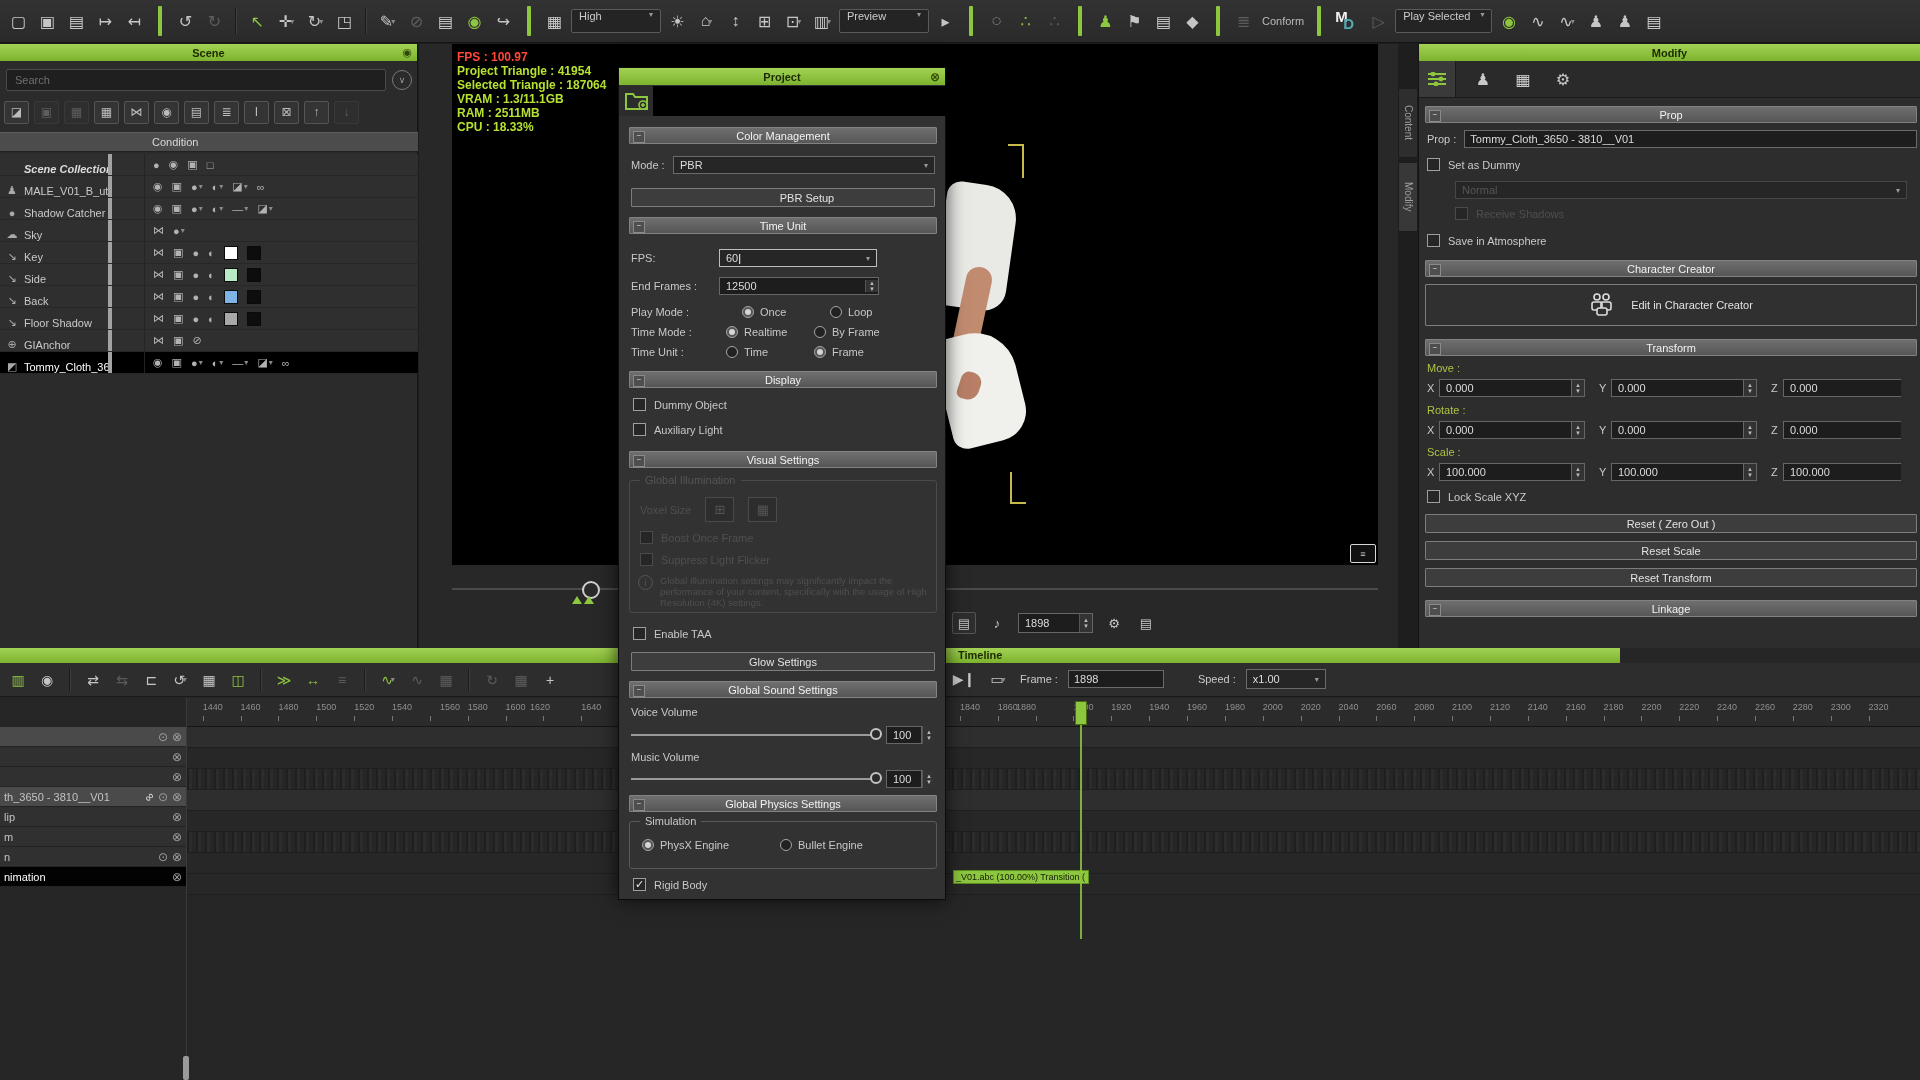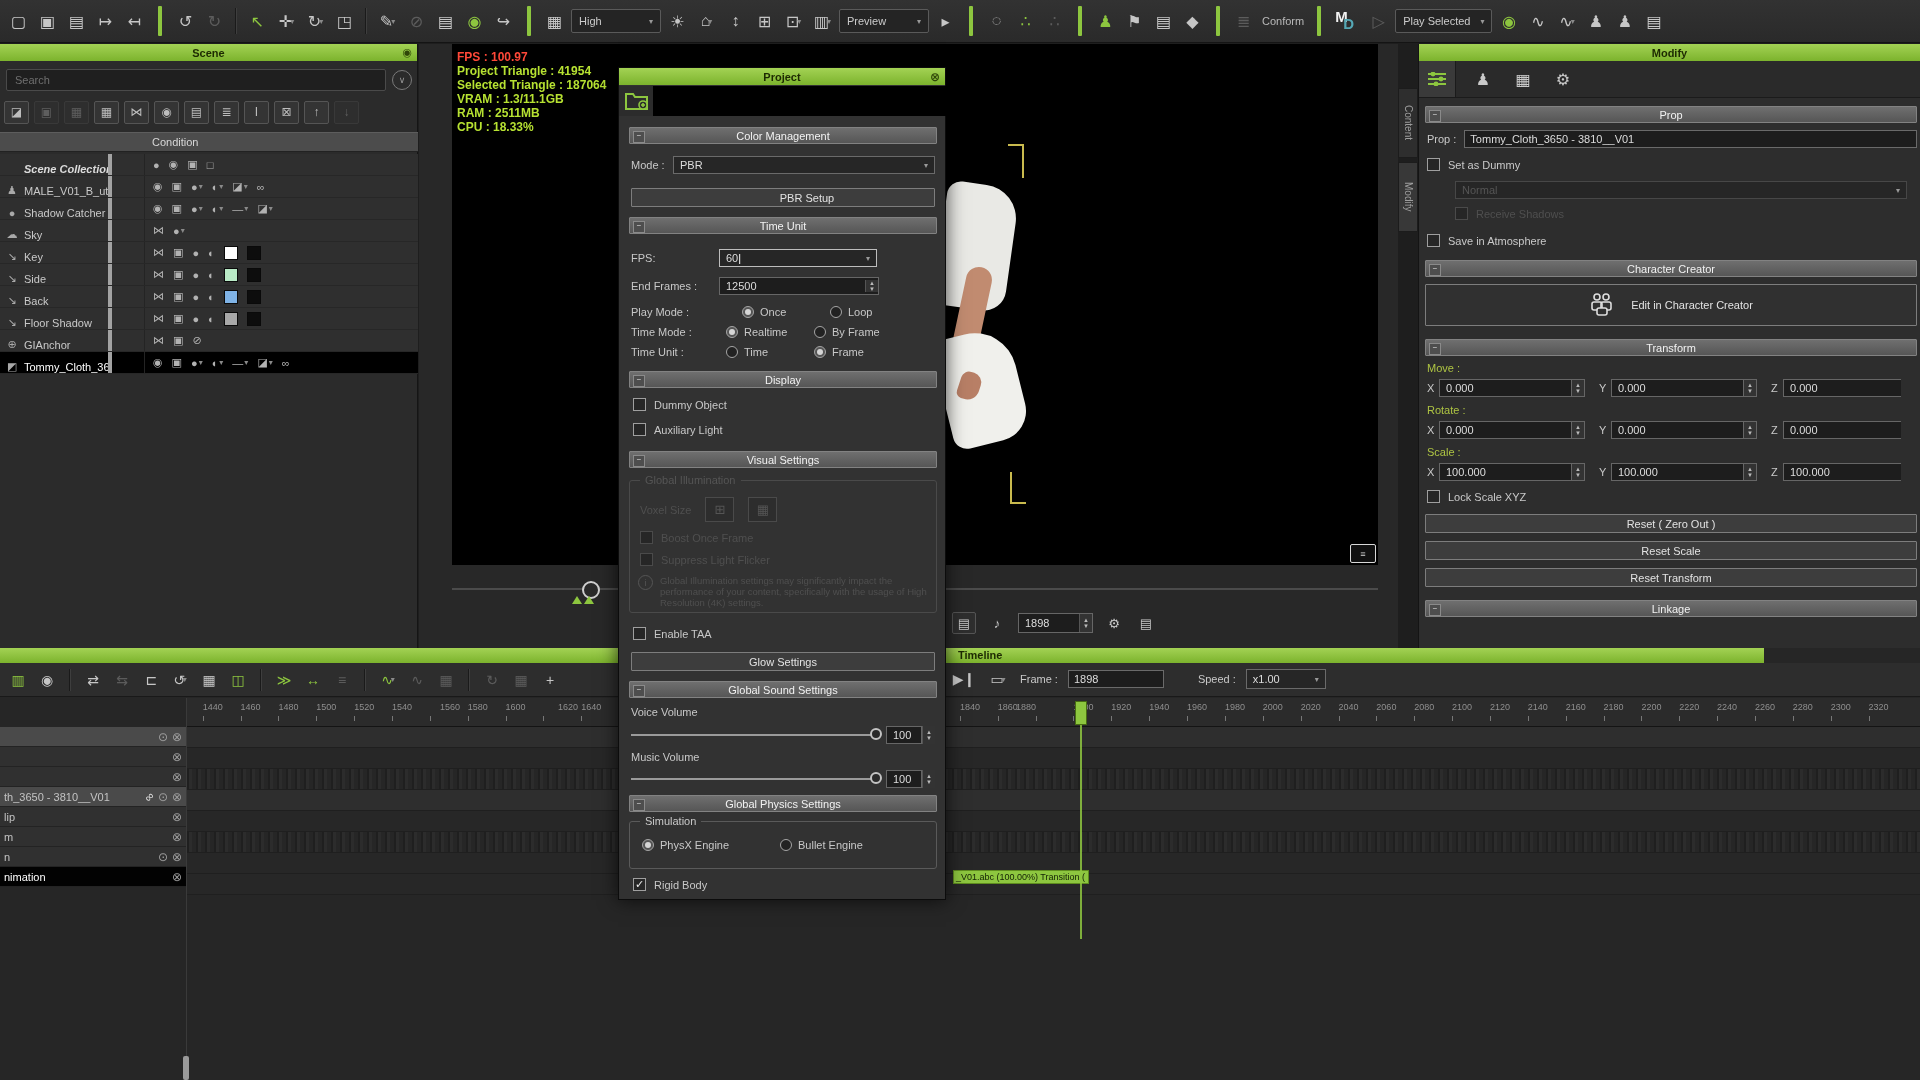--- a/index.html
+++ b/index.html
@@ -10,21 +10,21 @@
   
   #topbar{left:0;top:0;width:1920px;height:43px;background:linear-gradient(#323232,#2a2a2a);
           border-bottom:1px solid #141414;display:flex;align-items:center;padding:0 6px;gap:4px;box-sizing:border-box;}
   .ticon{display:inline-flex;align-items:center;justify-content:center;width:25px;height:26px;
          color:#c6c6c6;font-size:16px;border-radius:2px;position:relative;flex:none;}
   .ticon.green{color:#8dc63f;}
   .ticon.dim{opacity:.3;}
   .dda{font-size:8px;color:#8a8a8a;margin-left:-2px;flex:none;}
   .sep{width:1px;height:26px;background:#1a1a1a;border-right:1px solid #3e3e3e;margin:0 4px;flex:none;}
   .gsep{width:4px;height:30px;background:#8dc63f;border-radius:1px;margin:0 7px;flex:none;}
-  .tselect{display:inline-flex;align-items:center;justify-content:space-between;height:22px;min-width:74px;
+  .tselect{display:inline-flex;justify-content:space-between;height:22px;min-width:74px;
            background:#242424;border:1px solid #5a5a5a;border-radius:2px;padding:0 7px;color:#cccccc;gap:10px;flex:none;}
   .tselect .car{font-size:8px;color:#999;}
   .bar-label{color:#b9b9b9;margin:0 2px;flex:none;}
   .mdlogo{width:26px;height:24px;position:relative;flex:none;margin:0 2px;}
   .mdlogo .m{position:absolute;left:1px;top:-1px;color:#f2f2f2;font-weight:bold;font-size:15px;}
   .mdlogo .d{position:absolute;left:9px;top:6px;color:#55a8b5;font-weight:bold;font-size:15px;}
   
   #scene-panel{left:0;top:44px;width:418px;height:604px;background:#2b2b2b;border-right:1px solid #151515;box-sizing:border-box;}
   .greenbar{height:17px;background:linear-gradient(#a3d254,#7cb32d);display:flex;align-items:center;justify-content:center;
             color:#1d2a02;font-weight:bold;position:relative;}
@@ -127,21 +127,21 @@
   .gi-btn{width:27px;height:23px;border:1px solid #4a4a4a;background:#2d2d2d;display:flex;align-items:center;justify-content:center;
           color:#555;font-size:13px;}
   .sliderline{position:relative;height:2px;background:#9a9a9a;flex:1;}
   .sliderhandle{position:absolute;right:-6px;top:-6px;width:12px;height:12px;border:2px solid #c3c3c3;border-radius:50%;background:#2a2a2a;box-sizing:border-box;}
   .volbox{display:flex;height:18px;margin-left:10px;}
   .volbox .val{background:#1d1d1d;border:1px solid #666;color:#ddd;display:flex;align-items:center;padding:0 6px;width:36px;box-sizing:border-box;}
   .simgroup{position:absolute;left:10px;width:308px;height:48px;border:1px solid #5a5a5a;border-radius:3px;box-sizing:border-box;}
   .simgroup .gi-legend{color:#c9c9c9;}
   
   #timeline{left:0;top:648px;width:1920px;height:432px;background:#262626;}
-  #tl-greenbar{position:absolute;left:0;top:0;width:1764px;height:15px;background:linear-gradient(#a3d254,#7cb32d);}
+  #tl-greenbar{position:absolute;left:0;top:0;width:1620px;height:15px;background:linear-gradient(#a3d254,#7cb32d);}
   #tl-greenbar span{position:absolute;left:958px;top:1px;color:#1d2a02;font-weight:bold;}
   #tl-toolbar{position:absolute;left:0;top:15px;width:1920px;height:34px;background:#2d2d2d;border-bottom:1px solid #191919;
               display:flex;align-items:center;padding-left:6px;gap:5px;box-sizing:border-box;}
   #tl-right{position:absolute;left:952px;top:19px;display:flex;align-items:center;gap:10px;}
   #ruler{position:absolute;left:187px;top:50px;width:1733px;height:28px;background:#2b2b2b;border-bottom:1px solid #141414;overflow:hidden;}
   .tick{position:absolute;top:4px;color:#8f8f8f;font-size:9px;transform:translateX(-50%);}
   .tickmark{position:absolute;top:18px;width:1px;height:5px;background:#777;}
   #track-names{position:absolute;left:0;top:79px;width:186px;}
   #track-lanes{position:absolute;left:187px;top:79px;width:1733px;}
   .tname{height:20px;background:#303030;border-bottom:1px solid #232323;display:flex;align-items:center;color:#c3c3c3;
@@ -813,21 +813,21 @@
       <div class="tick" style="left: 177.156px;">1520</div>
       <div class="tickmark" style="left: 167.156px;"></div>
       <div class="tick" style="left: 215.016px;">1540</div>
       <div class="tickmark" style="left: 205.016px;"></div>
       <div class="tick" style="left: 263px;">1560</div>
       <div class="tickmark" style="left: 242.876px;"></div>
       <div class="tick" style="left: 290.736px;">1580</div>
       <div class="tickmark" style="left: 280.736px;"></div>
       <div class="tick" style="left: 328.596px;">1600</div>
       <div class="tickmark" style="left: 318.596px;"></div>
-      <div class="tick" style="left: 381px;">1620</div>
+      <div class="tick" style="left: 353px;">1620</div>
       <div class="tickmark" style="left: 356.456px;"></div>
       <div class="tick" style="left: 404.316px;">1640</div>
       <div class="tickmark" style="left: 394.316px;"></div>
       <div class="tick" style="left: 442.176px;">1660</div>
       <div class="tickmark" style="left: 432.176px;"></div>
       <div class="tick" style="left: 480.036px;">1680</div>
       <div class="tickmark" style="left: 470.036px;"></div>
       <div class="tick" style="left: 517.896px;">1700</div>
       <div class="tickmark" style="left: 507.896px;"></div>
       <div class="tick" style="left: 555.756px;">1720</div>

